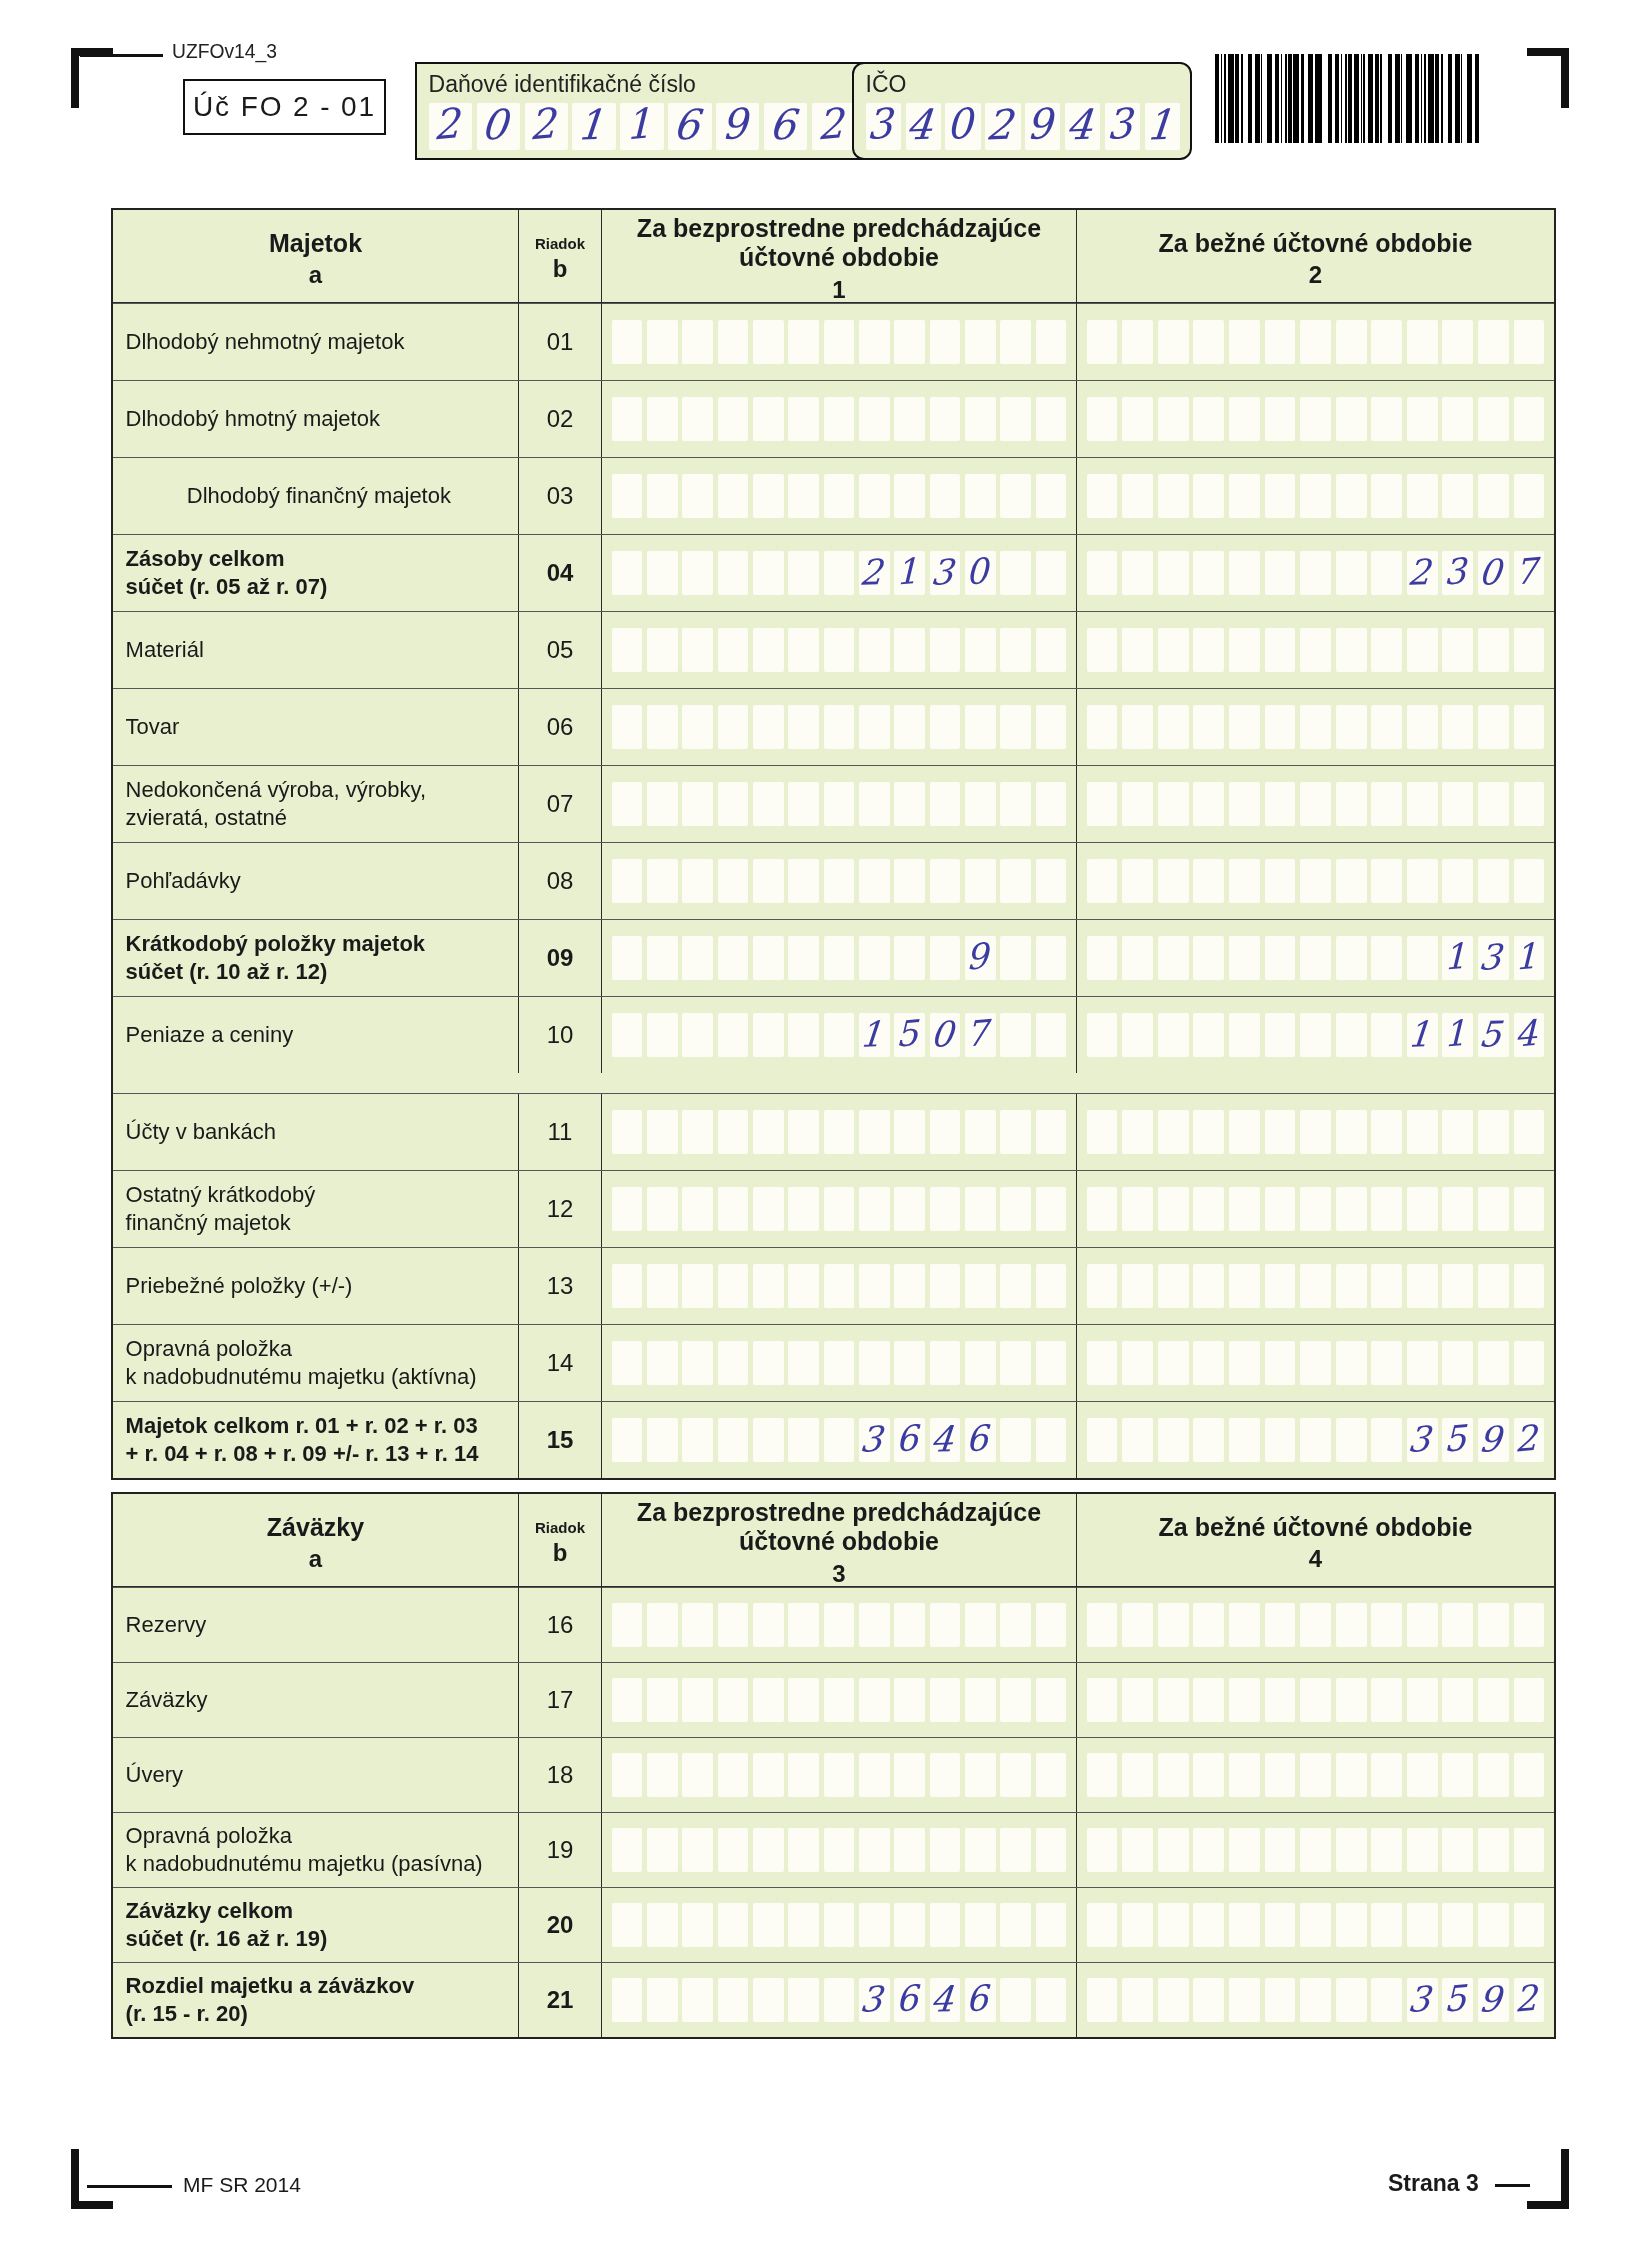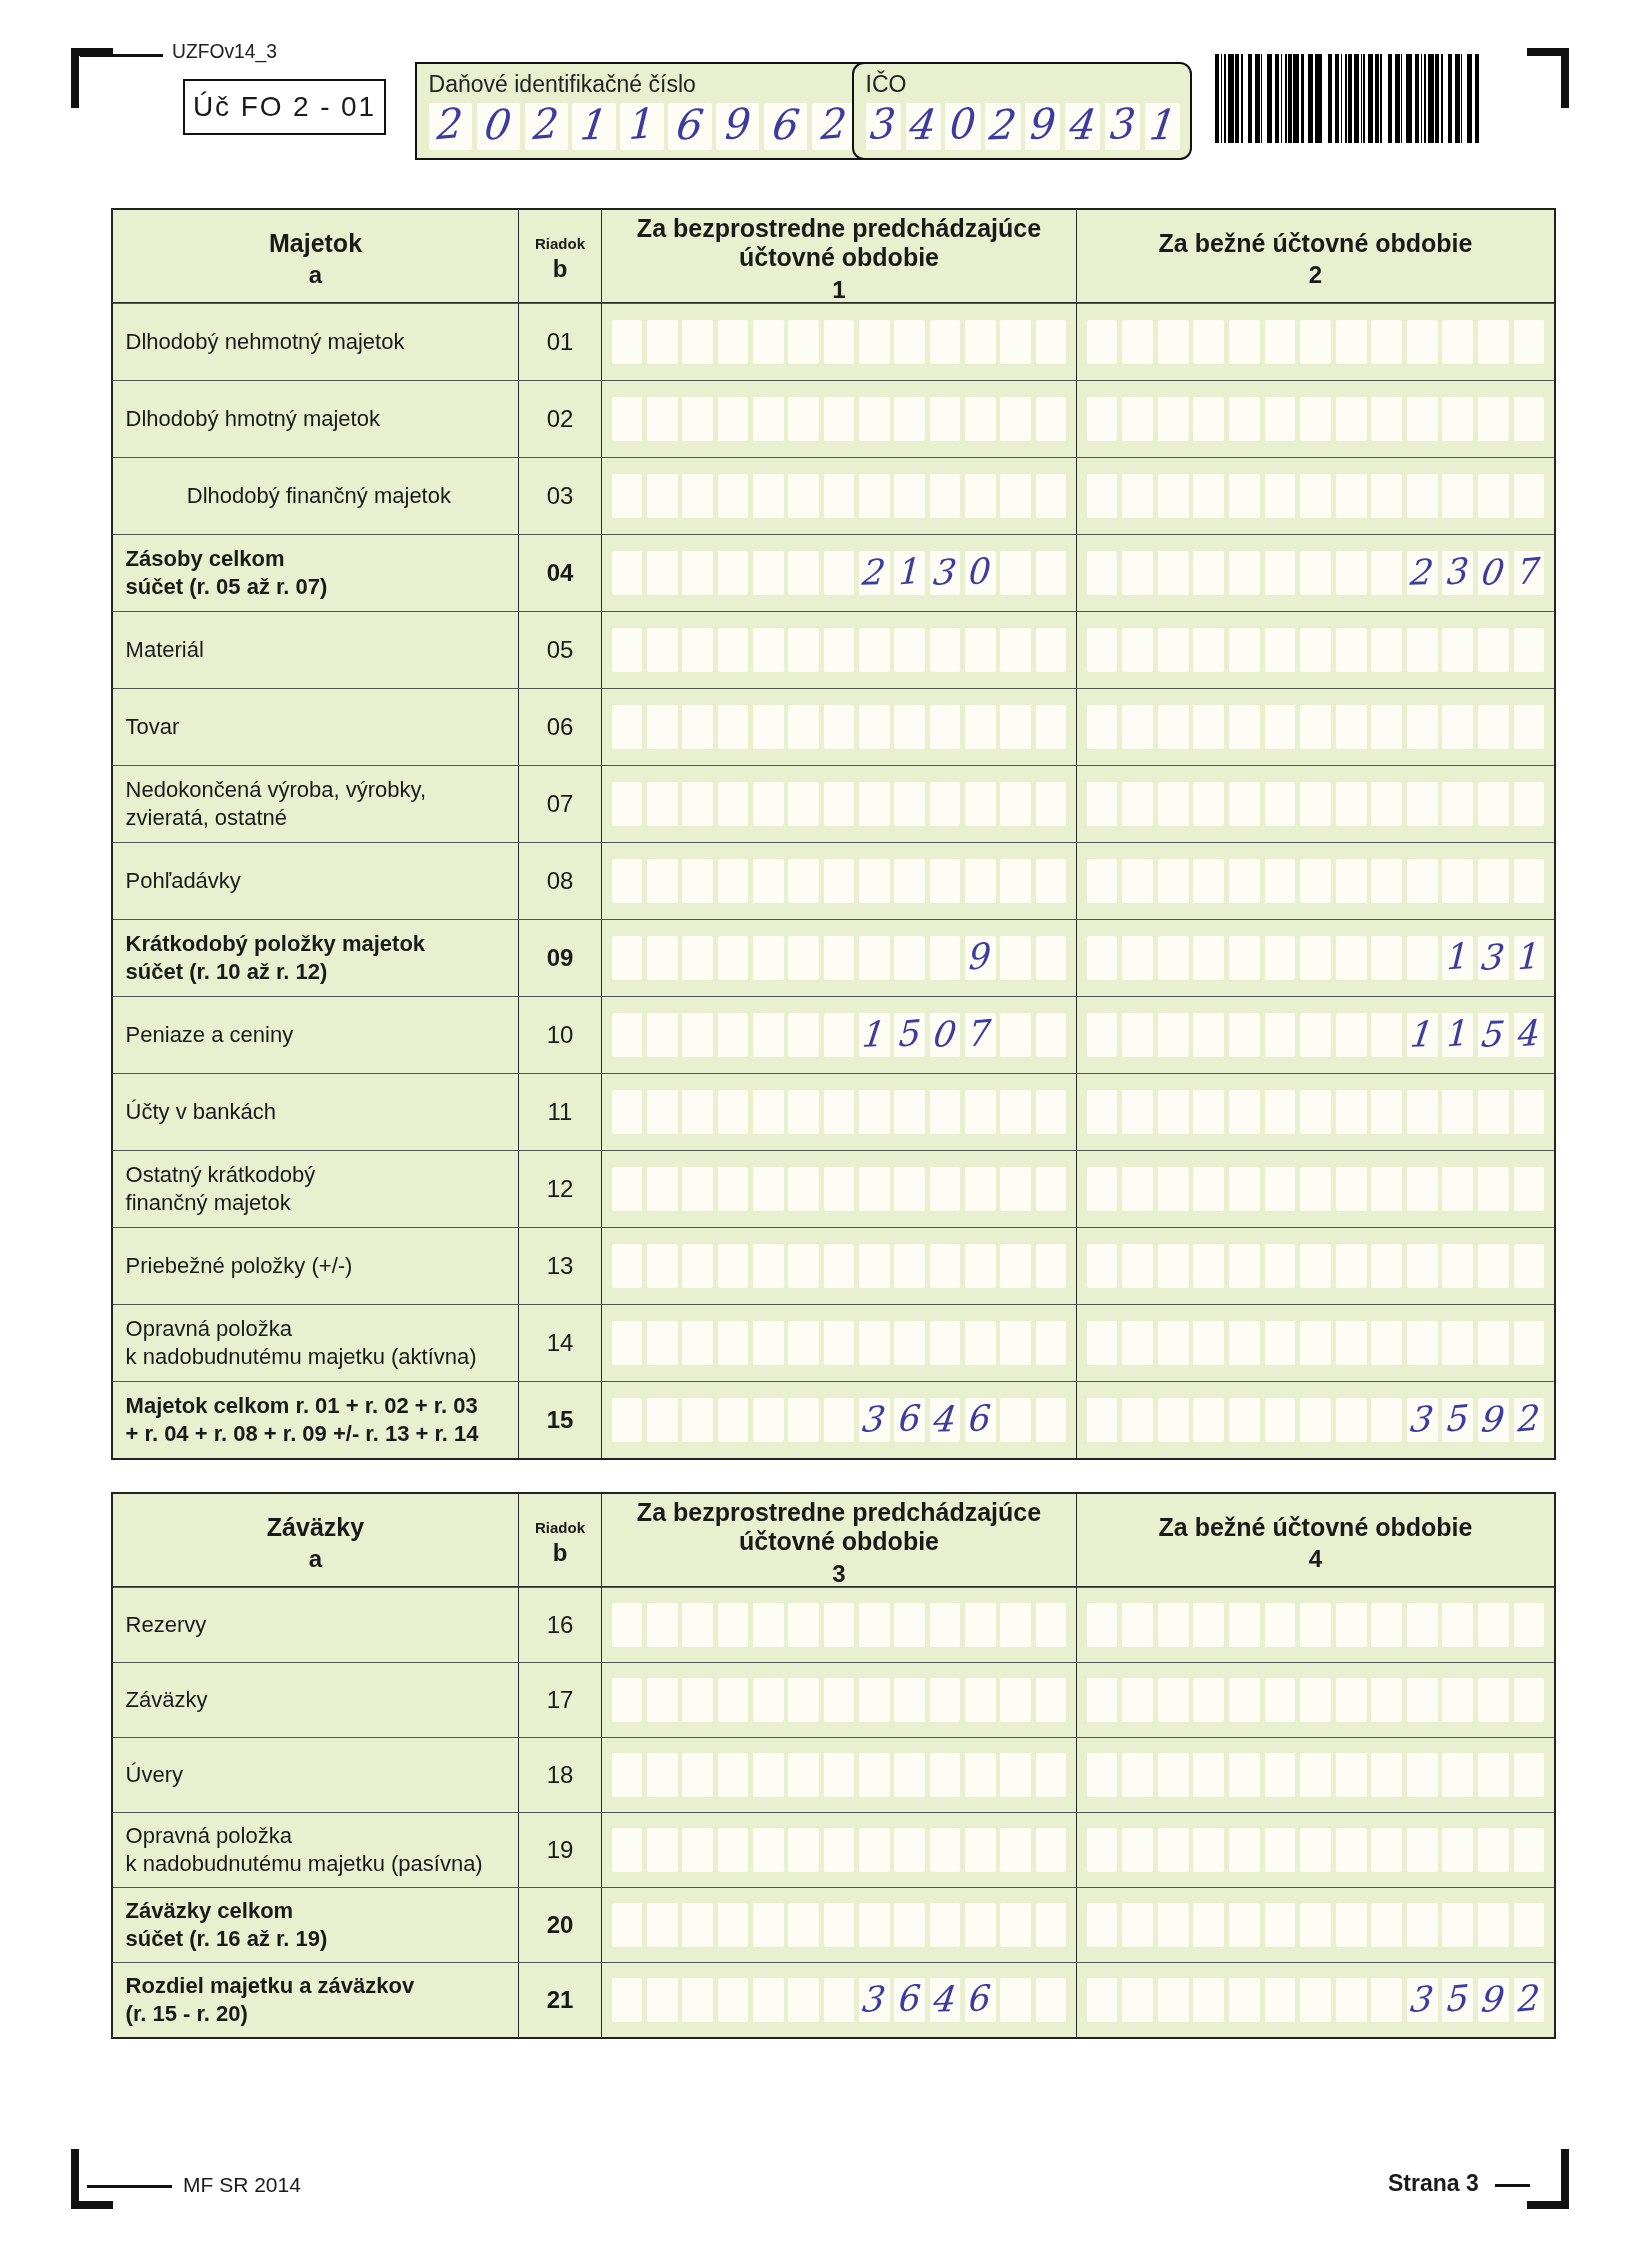--- a/index.html
+++ b/index.html
@@ -575,21 +575,21 @@
             <span class="hw hw-cell">1</span>
           </div>
           <div class="cbox">
             <span class="hw hw-cell">5</span>
           </div>
           <div class="cbox">
             <span class="hw hw-cell">4</span>
           </div>
         </div>
       </div>
-      <div class="trow data" style="height: 77px;">
+      <div class="trow data" style="height: 77px; margin-top: 20px;">
         <div class="lcell">
           <div>Účty v bankách</div>
         </div>
         <div class="ncell">11</div>
         <div class="vcell">
           <div class="cbox"></div>
           <div class="cbox"></div>
           <div class="cbox"></div>
           <div class="cbox"></div>
           <div class="cbox"></div>

